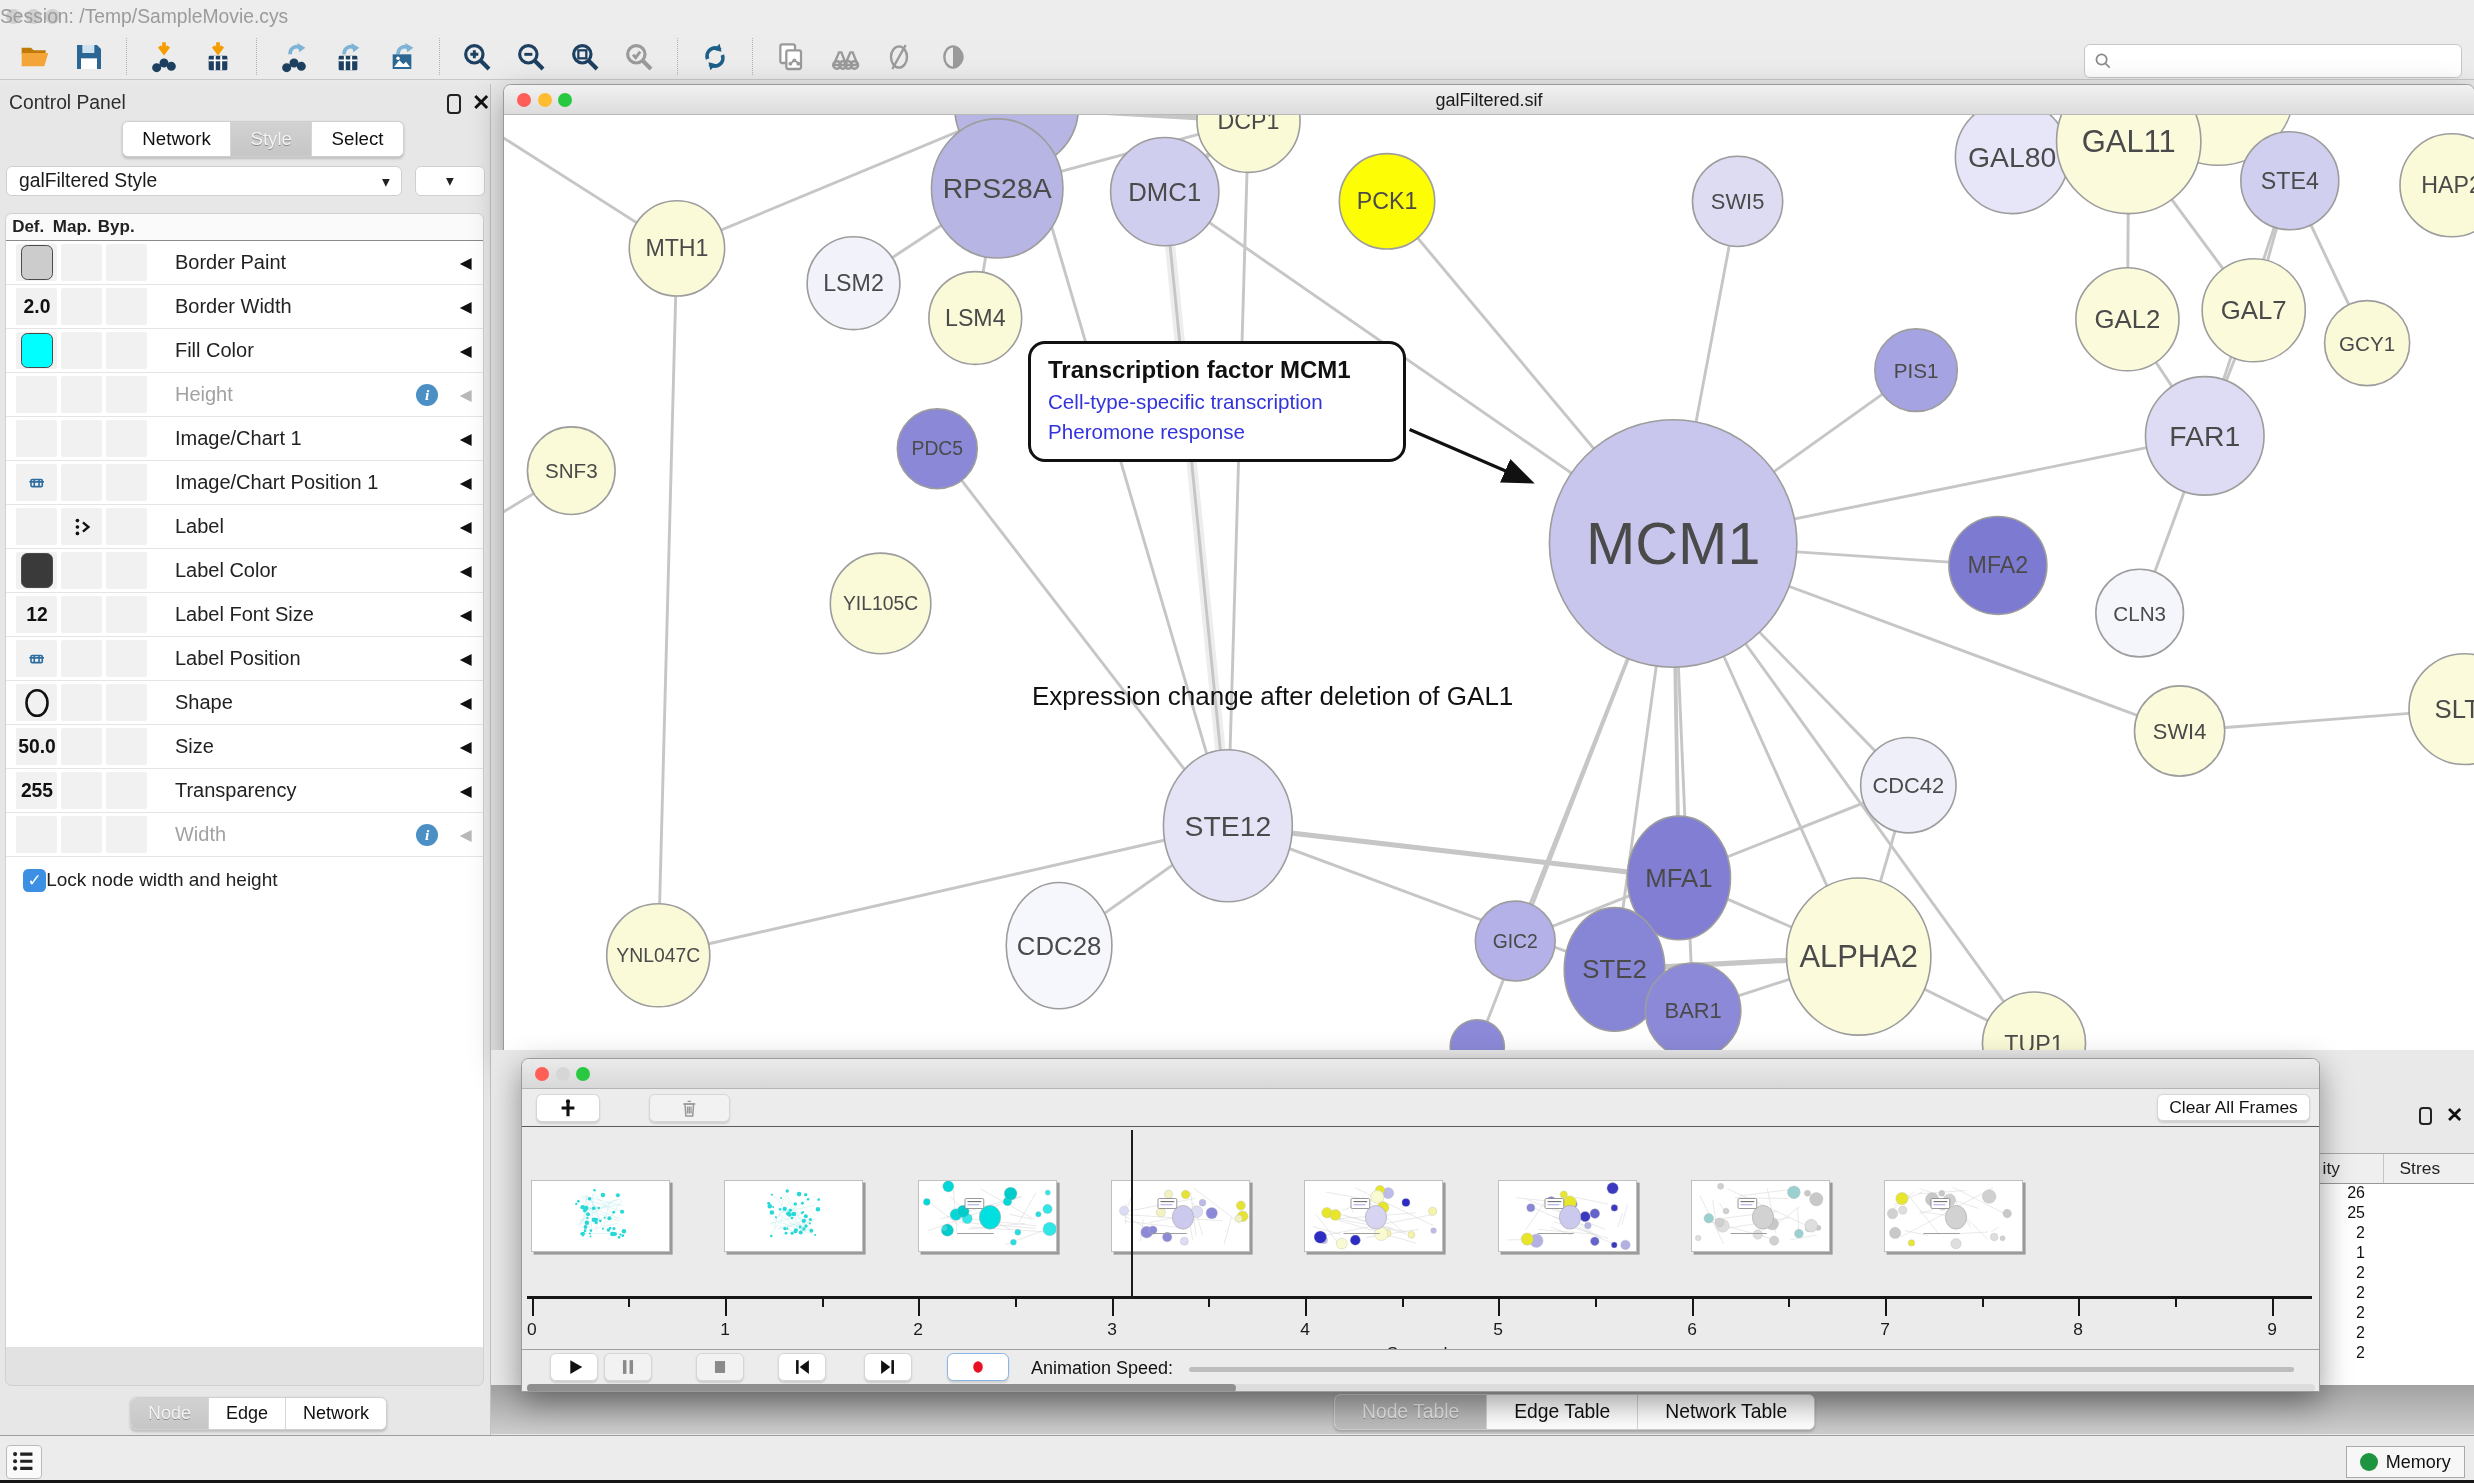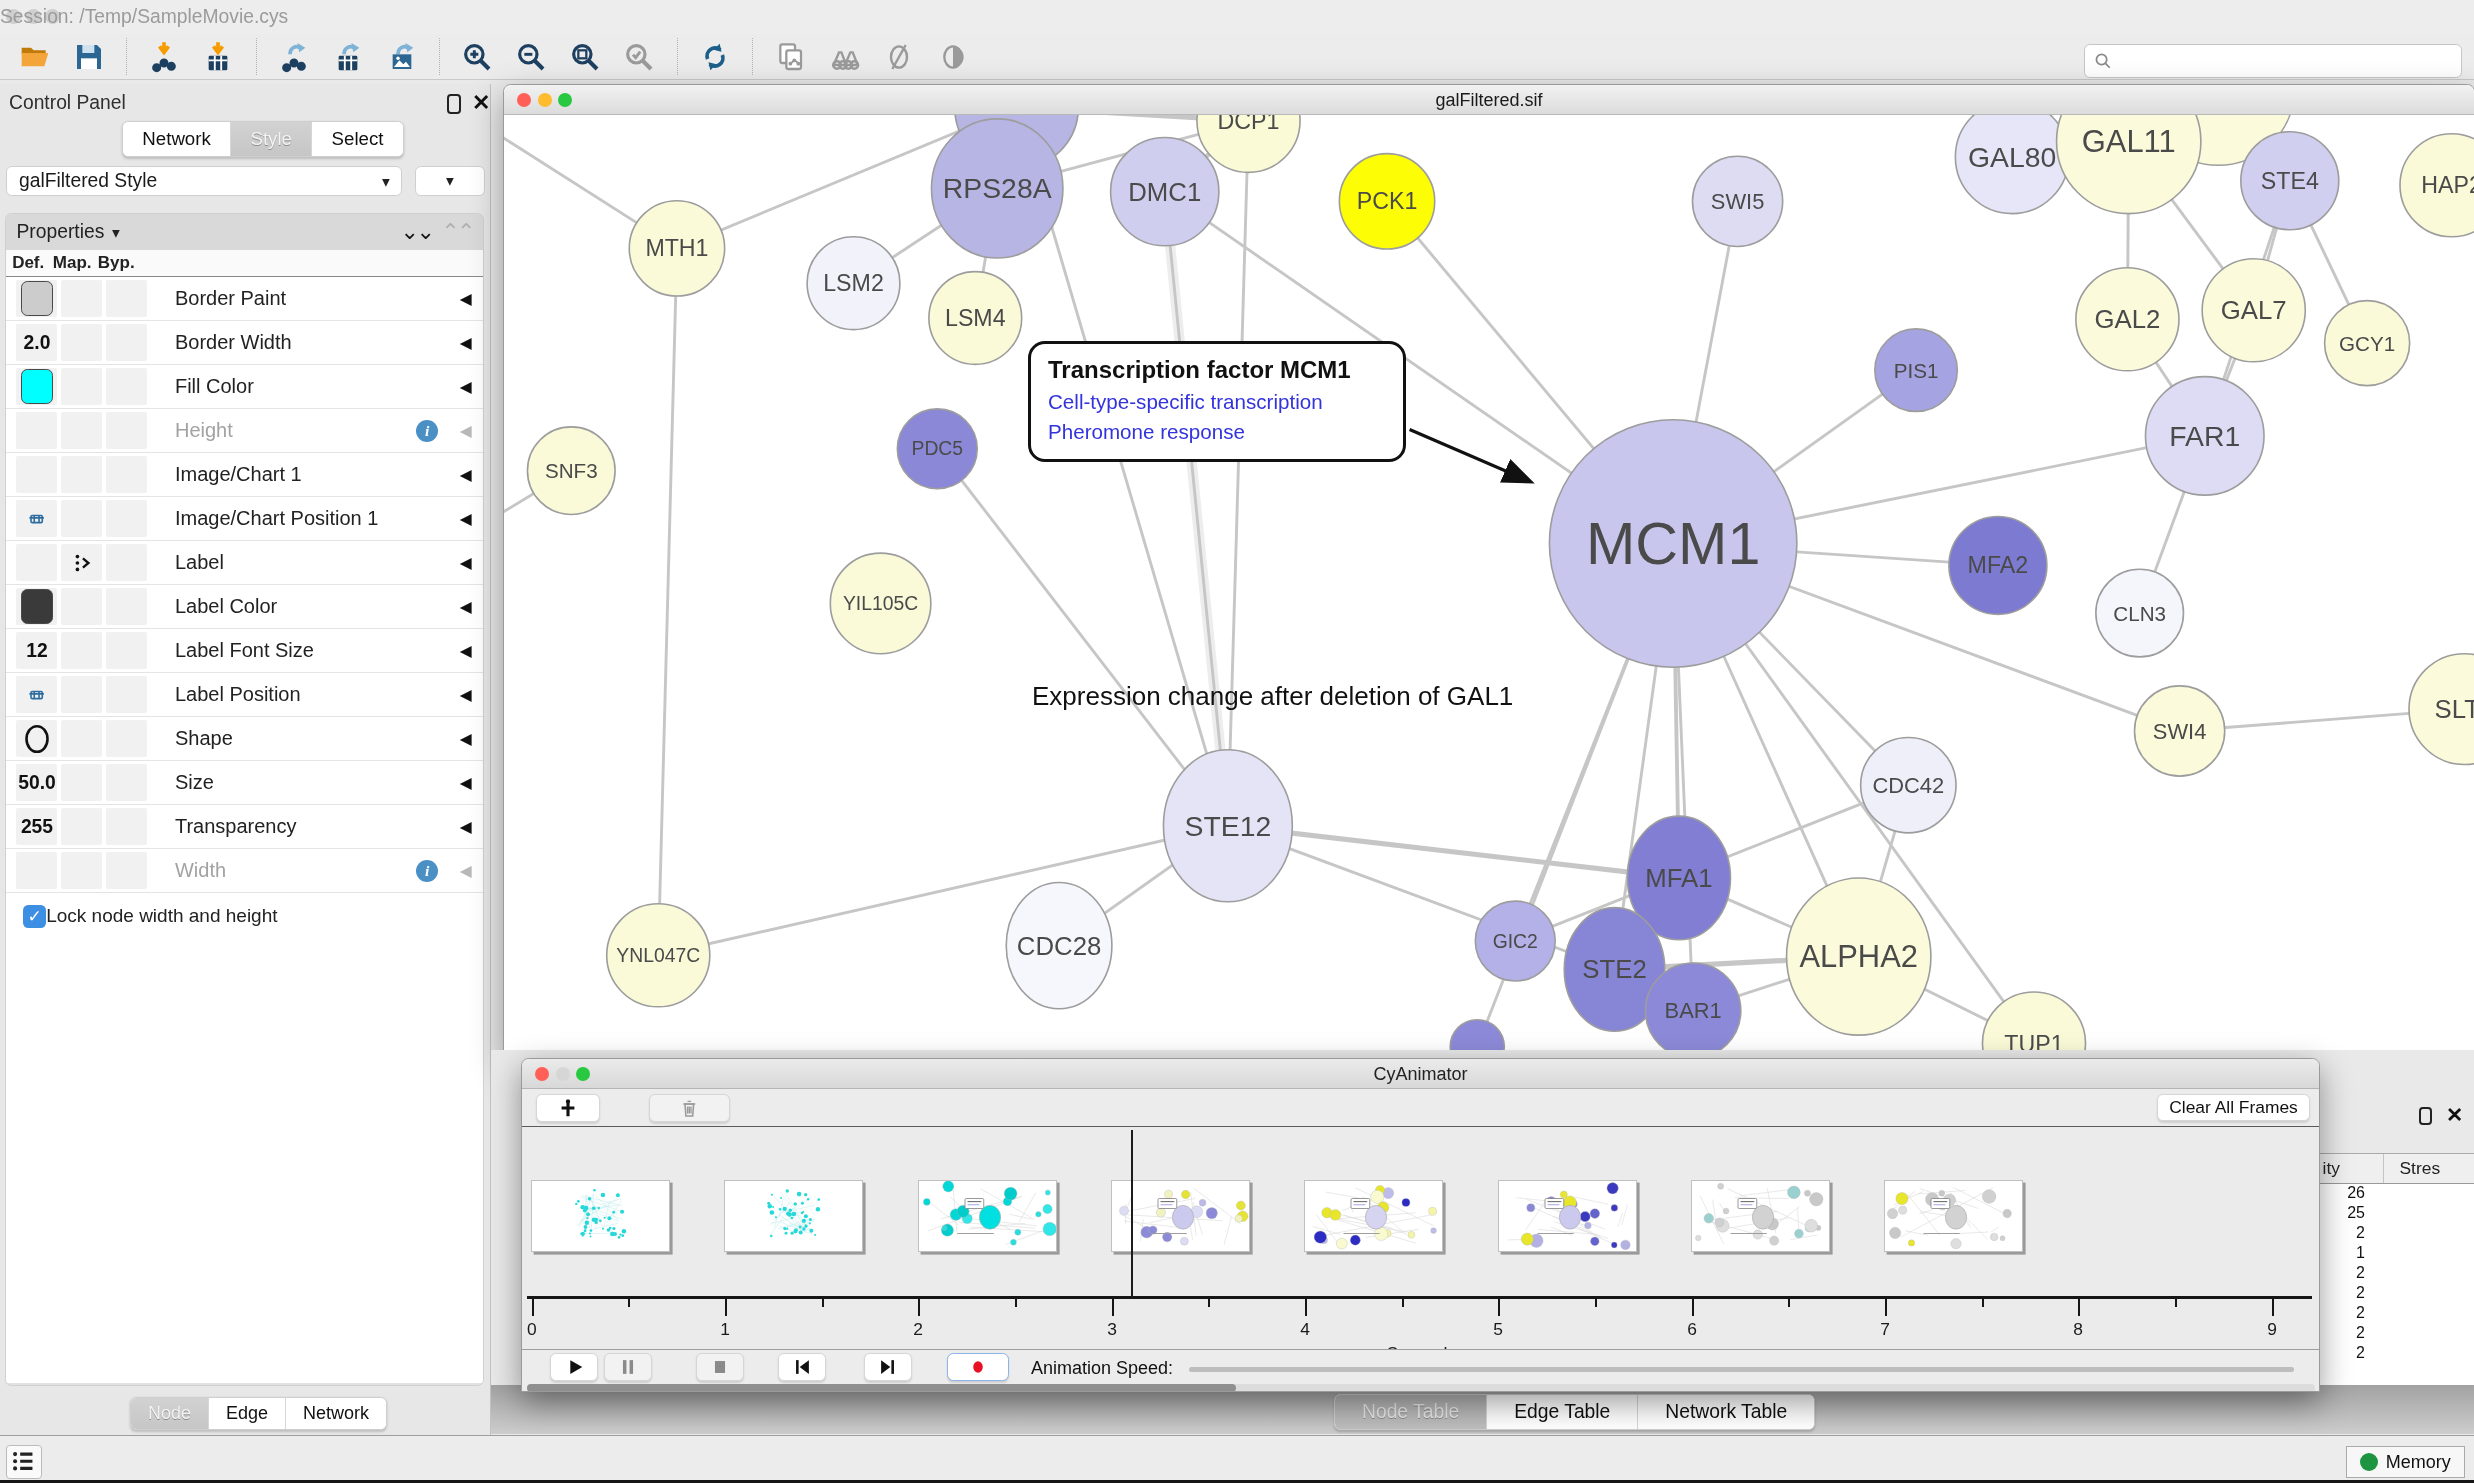--- a/index.html
+++ b/index.html
@@ -290,26 +290,20 @@
         <span class="tab">Select</span>
       </div>
     <div class="style-combo">
       <span>galFiltered Style</span>
       <span class="caret"></span>
     </div>
     <div class="style-menu-btn">
         <span class="caret"></span>
       </div>
     <div class="props-panel">
-      <div class="props-header">
-        <span>Properties</span>
-        <span class="caret"></span>
-        <span class="chev">⌄⌄</span>
-        <span class="chev up">⌃⌃</span>
-      </div>
       <div class="props-cols" id="props-cols">
           <span>Def.</span>
           <span>Map.</span>
           <span>Byp.</span>
         </div>
       <div class="props-list" id="props-list">
           <div class="prow">
             <div class="pcell">
               <span class="swatch" style="background: rgb(204, 204, 204);"></span>
             </div>
@@ -711,21 +705,20 @@
           <span class="tab">Network Table</span>
         </div>
     </div>
   </div>
 
   <div class="cya-window">
     <div class="cya-titlebar">
       <span class="tl tl1"></span>
       <span class="tl tl2"></span>
       <span class="tl tl3"></span>
-      <div class="cya-title">CyAnimator</div>
     </div>
     <div class="cya-toolbar">
       <div class="btn add-frame-btn">
         <svg viewBox="0 0 24 24" width="22" height="22">
             <path d="M12 3v18M5 12h14" stroke="#111" stroke-width="3.4"></path>
             <circle cx="12" cy="5" r="2.2" fill="#111"></circle>
           </svg>
       </div>
       <div class="btn del-frame-btn">
         <svg viewBox="0 0 24 24" width="20.6" height="20.6">

